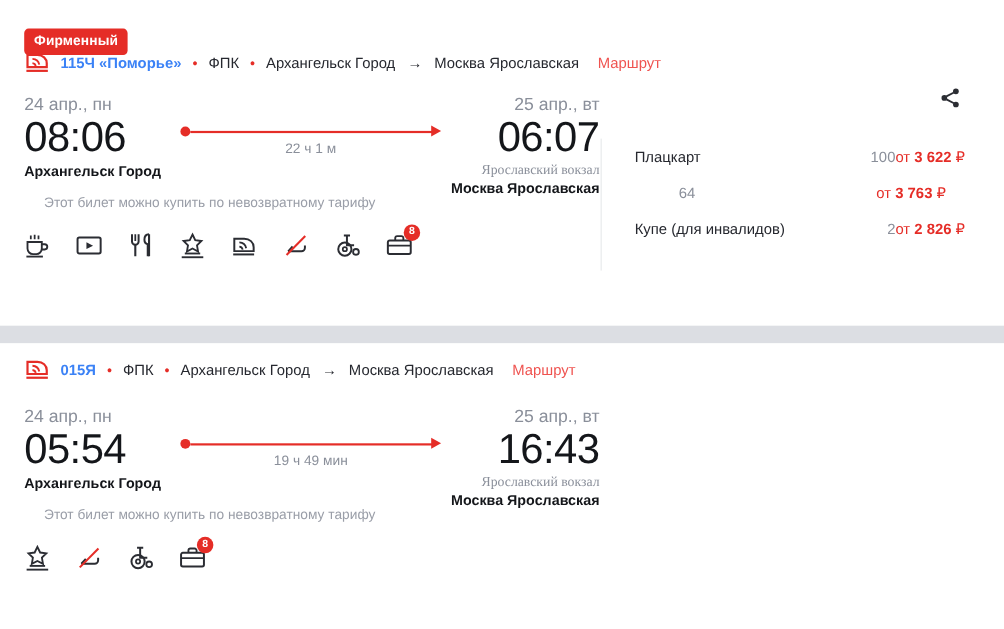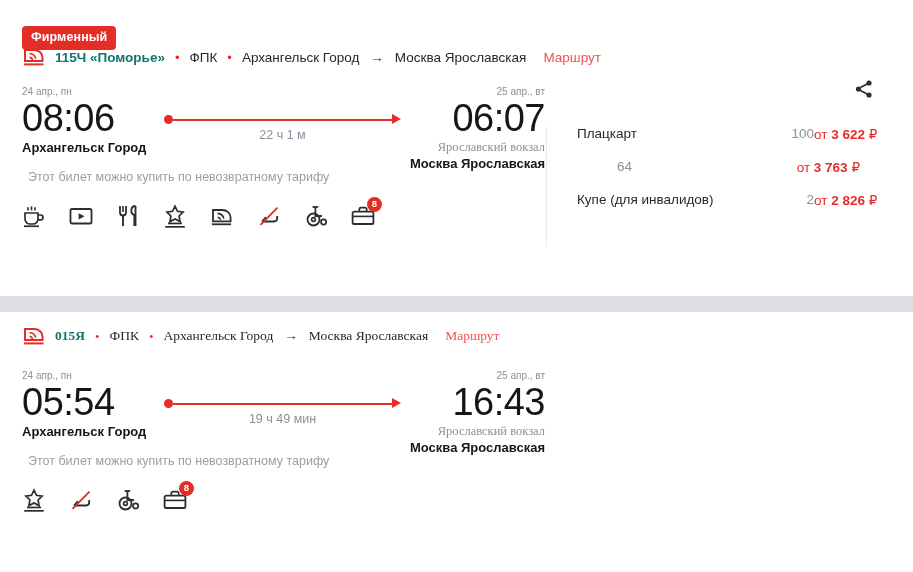--- a/index.html
+++ b/index.html
@@ -41,21 +41,21 @@
     display: flex;
     align-items: center;
     padding-left: 22px;
     gap: 9px;
     height: 30px;
   }
   .train-logo { width: 24px; height: 20px; flex: 0 0 24px; display:block; }
   .train-no {
     font-size: 13.5px;
     font-weight: 700;
-    color: #0f766e;
+    color: #3b82f6;
     white-space: nowrap;
   }
   .dot-sep { color: #e52d27; font-size: 13px; line-height: 1; padding: 0 1px; }
   .carrier, .route-text {
     font-size: 13.5px;
     color: #26282f;
     white-space: nowrap;
   }
   .arrow-ch { font-size: 13.5px; color: #26282f; padding: 0 2px; }
   .route-link {
@@ -84,21 +84,21 @@
   .sched-grid {
     display: flex;
     align-items: flex-start;
     position: relative;
   }
   .col-dep { width: 138px; flex: 0 0 138px; }
   .col-mid { flex: 1 1 auto; position: relative; height: 52px; }
   .col-arr { width: 140px; flex: 0 0 140px; text-align: right; }
 
   .date-lbl {
-    font-size: 10px;
+    font-size: 16px;
     color: #8a8f9a;
     line-height: 1.2;
     margin-bottom: 1px;
   }
   .time-big {
     font-size: 38px;
     font-weight: 300;
     color: #14161a;
     line-height: 1.05;
     letter-spacing: -0.5px;
@@ -154,21 +154,21 @@
     font-weight: 700;
     color: #14161a;
     line-height: 1.4;
   }
   .dep-station { margin-top: 16px; }
   .arr-station { margin-top: 0px; }
 
   .fare-note {
     font-size: 12.5px;
     color: #9a9ea8;
-    padding-left: 28px;
+    padding-left: 40px;
     margin-top: 12px;
   }
 
   
   .amenities {
     display: flex;
     align-items: flex-end;
     gap: 19px;
     padding-left: 20px;
     margin-top: 12px;
@@ -202,21 +202,21 @@
     position: absolute;
     left: 546px;
     width: 367px;
     border-left: 1px solid #e6e8ea;
     padding-left: 30px;
   }
   .prices-1 { top: 126px; height: 120px; }
 
   .price-row {
     display: flex;
-    align-items: flex-start;
+    align-items: center;
     height: 33px;
   }
   .pr-name {
     flex: 0 0 182px;
     font-size: 13.5px;
     color: #26282f;
   }
   .pr-seats {
     flex: 0 0 55px;
     text-align: right;
@@ -383,21 +383,21 @@
         <span class="pr-seats">2</span>
         <span class="pr-price"><span>от</span> <b>2 826</b> <span>₽</span></span>
       </div>
     </div>
   </div>
 
   <div class="gap"></div>
 
   <div class="card card-2">
 
-    <div class="train-header" style="padding-top:18px;font-family:Liberation Serif, serif;">
+    <div class="train-header" style="padding-top:18px;">
       <svg class="train-logo" viewBox="0 0 24 20">
         <path d="M3 3 h9 c5 0 8.5 3.2 8.5 7.6 v3.4 h-17.5 z" fill="none" stroke="#e52d27" stroke-width="2"></path>
         <path d="M7.5 6.5 c3.4 0.2 5.6 2.1 6.2 5.2" fill="none" stroke="#e52d27" stroke-width="1.7"></path>
         <path d="M7.5 10.4 c1.7 0.2 2.7 1.2 3 2.6" fill="none" stroke="#e52d27" stroke-width="1.7"></path>
         <rect x="2" y="16.4" width="19.5" height="2" fill="#e52d27"></rect>
       </svg>
       <span class="train-no">015Я</span>
       <span class="dot-sep">•</span>
       <span class="carrier">ФПК</span>
       <span class="dot-sep">•</span>

